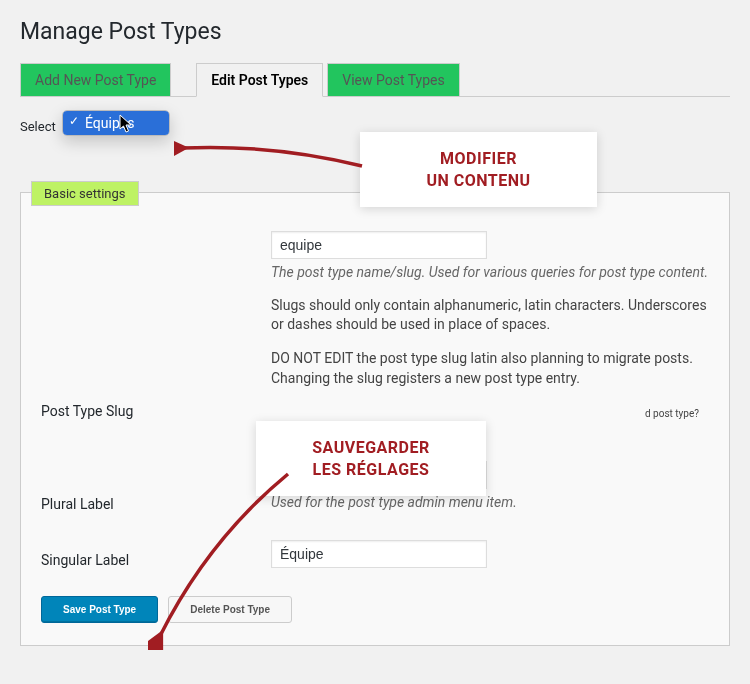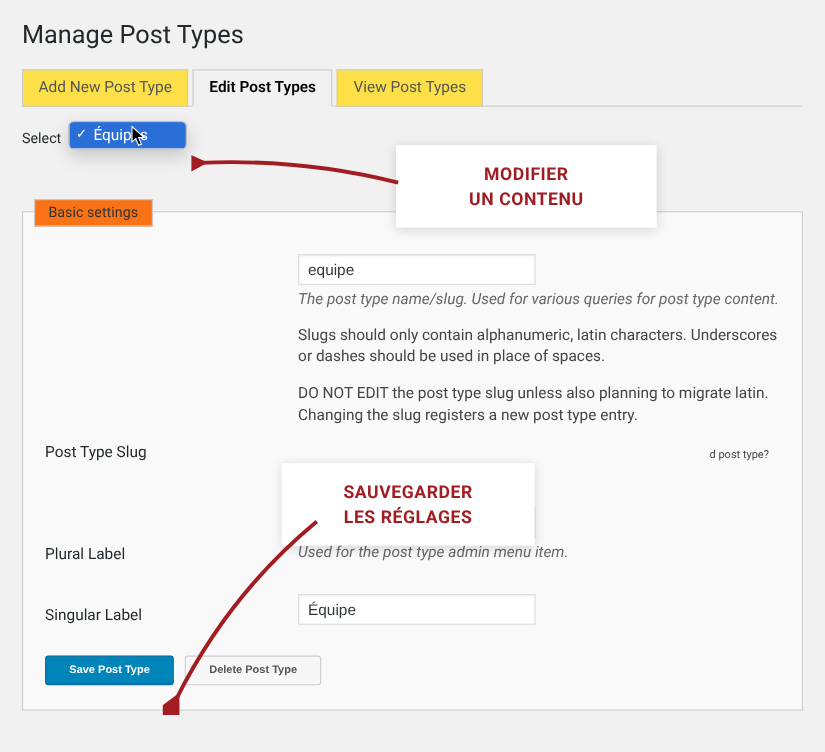--- a/index.html
+++ b/index.html
@@ -16,33 +16,34 @@
     font-weight: 400;
     color: #23282d;
     margin-bottom: 18px;
   }
   .tabs {
     display: flex;
     border-bottom: 1px solid #ccc;
   }
   .tab {
     padding: 8px 14px;
-    background: #fde047;
+    background: #22c55e;
     border: 1px solid #ccc;
     margin-right: 4px;
     margin-bottom: -1px;
     color: #555;
     cursor: pointer;
     font-size: 14px;
   }
   .tab.active {
     background: #f1f1f1;
     border-bottom: 1px solid #f1f1f1;
     color: #000;
     font-weight: 600;
+    margin-left: 21px;
   }
   .select-row {
     margin-top: 20px;
     display: flex;
     align-items: flex-start;
     position: relative;
   }
   .select-label {
     font-size: 13px;
     color: #23282d;
@@ -90,21 +91,21 @@
     margin-top: 58px;
     border: 1px solid #ccc;
     background: #f9f9f9;
     padding: 20px 20px 22px 20px;
     position: relative;
   }
   .legend {
     position: absolute;
     top: -12px;
     left: 10px;
-    background: #f97316;
+    background: #bef264;
     border: 1px solid #ccc;
     padding: 4px 12px;
     font-size: 13px;
     color: #333;
   }
   .row {
     display: flex;
     align-items: flex-end;
     margin-top: 18px;
   }
@@ -220,21 +221,21 @@
 
   <div class="fieldset">
     <div class="legend">Basic settings</div>
 
     <div class="row">
       <div class="row-label">Post Type Slug</div>
       <div class="row-content">
         <input class="input" value="equipe" style="">
         <div class="desc">The post type name/slug. Used for various queries for post type content.</div>
         <div class="help">Slugs should only contain alphanumeric, latin characters. Underscores or dashes should be used in place of spaces.</div>
-        <div class="help">DO NOT EDIT the post type slug unless also planning to migrate latin. Changing the slug registers a new post type entry.</div>
+        <div class="help">DO NOT EDIT the post type slug latin also planning to migrate posts. Changing the slug registers a new post type entry.</div>
         <div class="confirm-line">d post type?</div>
       </div>
     </div>
 
     <div class="row" style="margin-top:42px;">
       <div class="row-label">Plural Label</div>
       <div class="row-content">
         <input class="input" value="" style="">
         <div class="desc">Used for the post type admin menu item.</div>
       </div>

